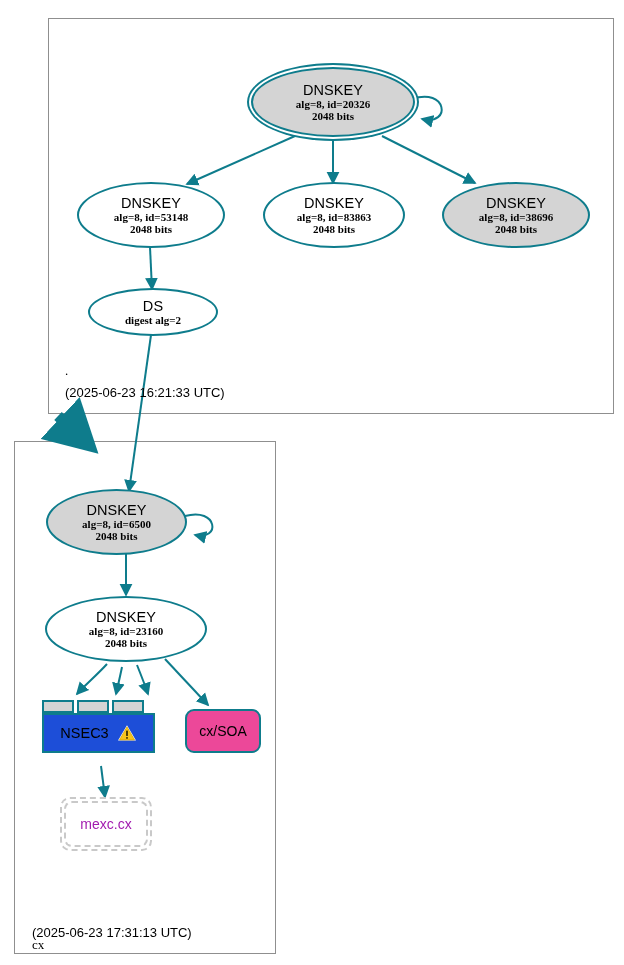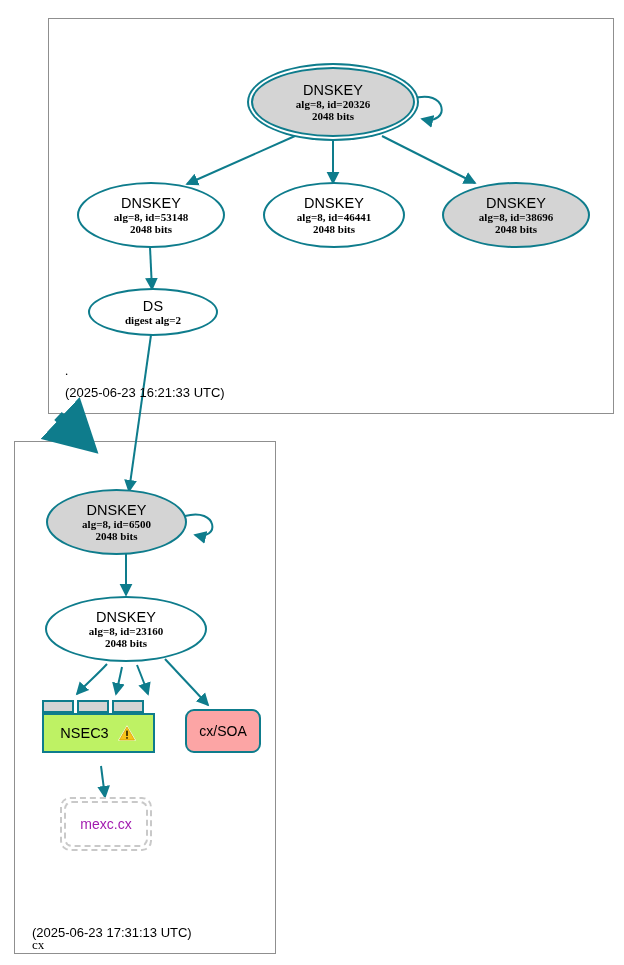--- a/index.html
+++ b/index.html
@@ -27,29 +27,29 @@
   .ell-fill-white{background:#ffffff;}
   .dbl{box-shadow:0 0 0 2px #ffffff, 0 0 0 4px #0e7c8c;}
 
   .n-title{font-family:"Liberation Sans",sans-serif;font-size:14.5px;color:#000;letter-spacing:.1px;}
   .n-sub{font-family:"Liberation Serif",serif;font-size:11px;color:#000;font-weight:bold;}
 
   
   .rrset{position:absolute;}
   .rrset-tabs{position:absolute;display:flex;gap:3px;left:0;top:0;}
   .rrset-tab{width:32px;height:13px;background:#d4d4d4;border:2px solid #0e7c8c;box-sizing:border-box;}
-  .rrset-body{position:absolute;left:0;top:13px;width:113px;height:40px;background:#bef264;
+  .rrset-body{position:absolute;left:0;top:13px;width:113px;height:40px;background:#1d4ed8;
               border:2px solid #0e7c8c;box-sizing:border-box;display:flex;align-items:center;
               justify-content:center;gap:8px;}
   .rrset-label{font-family:"Liberation Sans",sans-serif;font-size:14.5px;color:#000;}
 
   .warn-icon{width:20px;height:18px;display:block;}
 
   
-  .rrect{position:absolute;border:2px solid #0e7c8c;border-radius:9px;background:#fca5a5;
+  .rrect{position:absolute;border:2px solid #0e7c8c;border-radius:9px;background:#ec4899;
          display:flex;align-items:center;justify-content:center;box-sizing:border-box;}
   .rrect-label{font-family:"Liberation Sans",sans-serif;font-size:14px;color:#000;}
 
   
   .dashnode{position:absolute;box-sizing:border-box;display:flex;align-items:center;justify-content:center;}
   .dash-outer{position:absolute;left:0;top:0;width:100%;height:100%;
               border:2px dashed #c9c9c9;border-radius:10px;box-sizing:border-box;}
   .dash-inner{position:absolute;left:4px;top:4px;right:4px;bottom:4px;
               border:2px dashed #c9c9c9;border-radius:8px;box-sizing:border-box;}
   .dash-label{position:relative;font-family:"Liberation Sans",sans-serif;font-size:14px;color:#a21caf;}
@@ -109,21 +109,21 @@
   </div>
 
   <div class="node ellipse ell-fill-white" style="left:77px;top:178px;width:148px;height:66px;">
     <div class="n-title">DNSKEY</div>
     <div class="n-sub">alg=8, id=53148</div>
     <div class="n-sub">2048 bits</div>
   </div>
 
   <div class="node ellipse ell-fill-white" style="left:263px;top:178px;width:142px;height:66px;">
     <div class="n-title">DNSKEY</div>
-    <div class="n-sub">alg=8, id=46441</div>
+    <div class="n-sub">alg=8, id=83863</div>
     <div class="n-sub">2048 bits</div>
   </div>
 
   <div class="node ellipse ell-fill-gray" style="left:442px;top:178px;width:148px;height:66px;">
     <div class="n-title">DNSKEY</div>
     <div class="n-sub">alg=8, id=38696</div>
     <div class="n-sub">2048 bits</div>
   </div>
 
   <div class="node ellipse ell-fill-white" style="left:88px;top:284px;width:130px;height:48px;">

